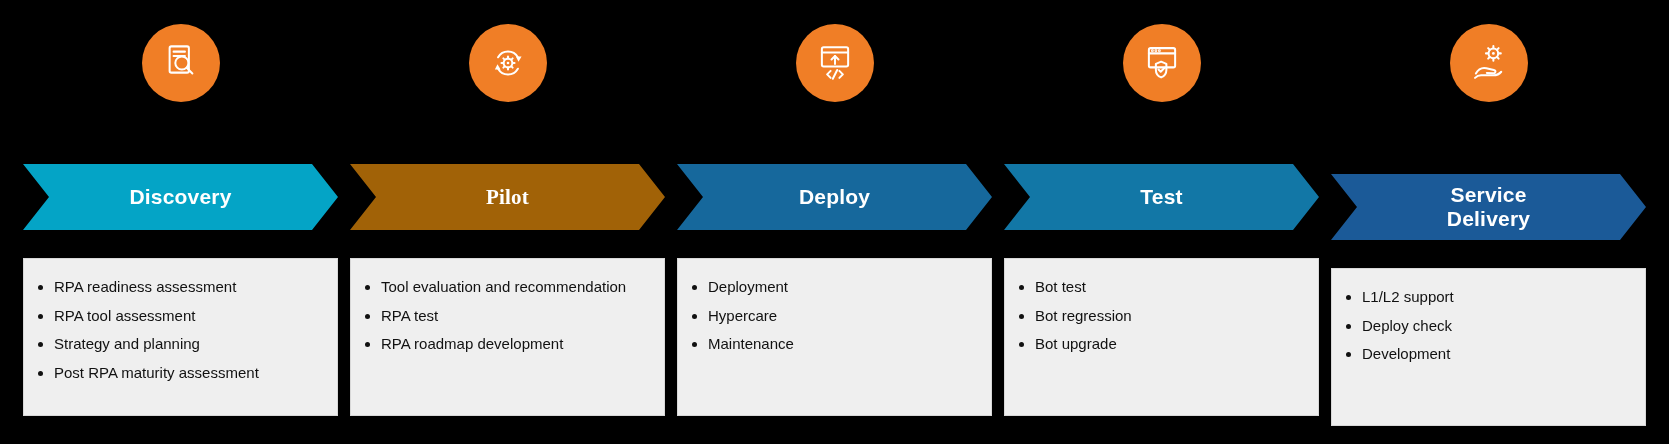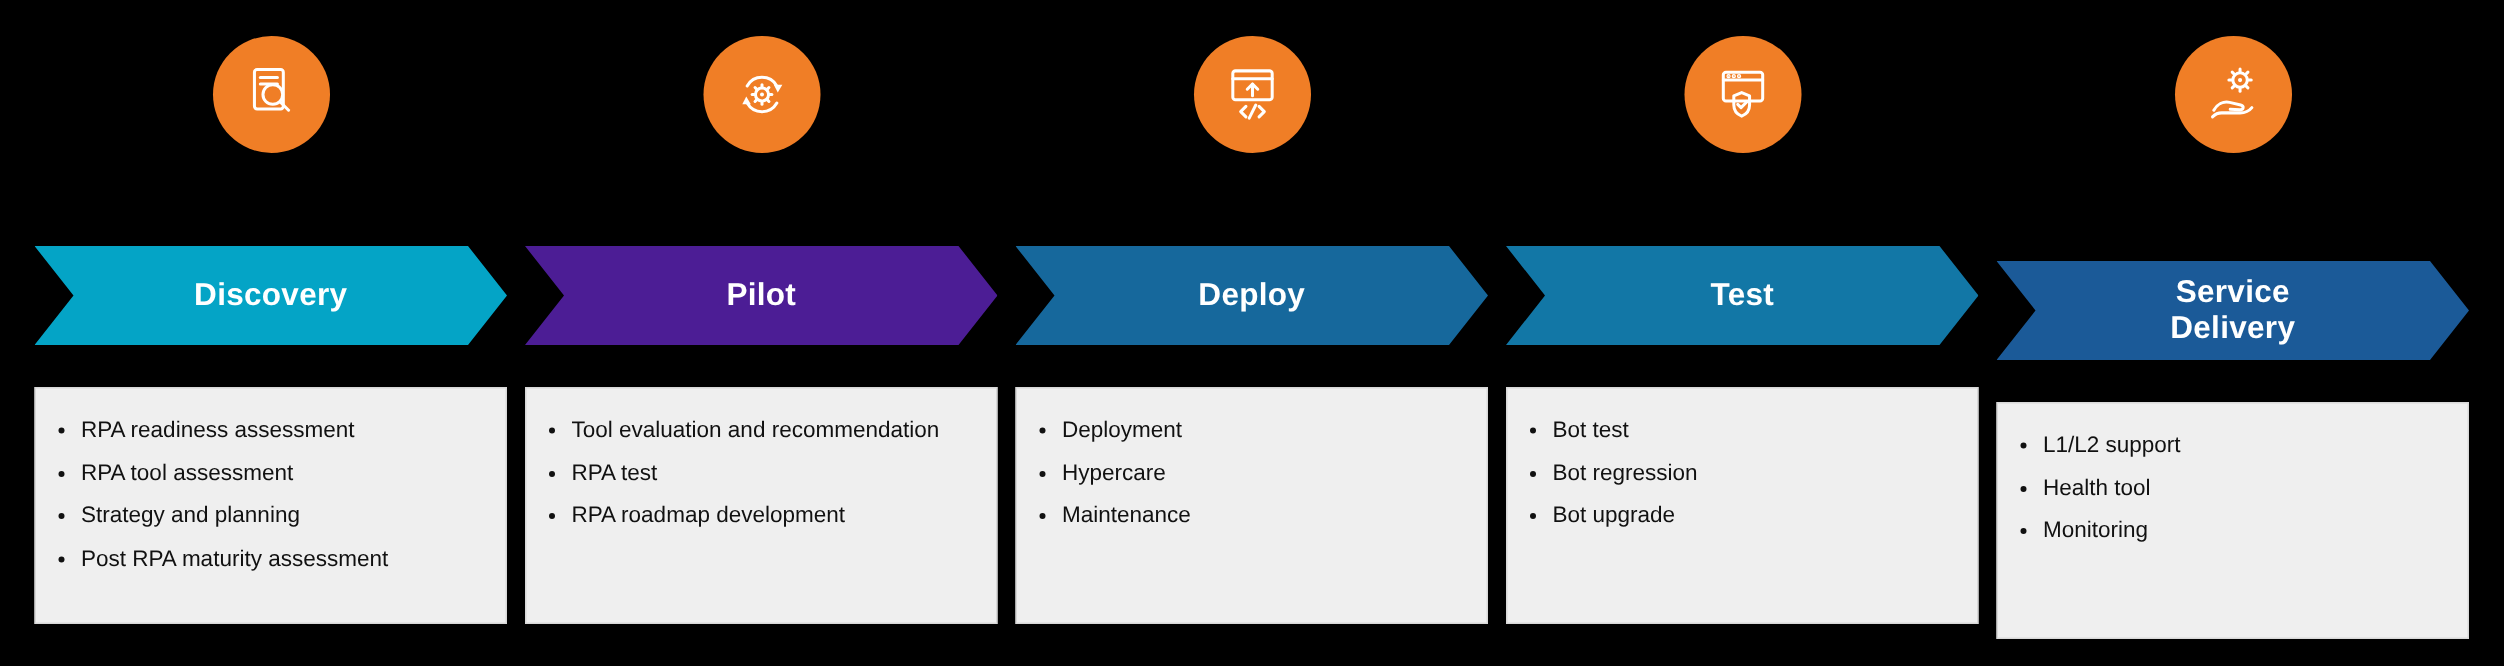--- a/index.html
+++ b/index.html
@@ -121,21 +121,21 @@
           <line x1="27.9" y1="27.9" x2="29.3" y2="29.3"></line>
           <line x1="24" y1="29.5" x2="24" y2="31.5"></line>
           <line x1="20.1" y1="27.9" x2="18.7" y2="29.3"></line>
           <line x1="18.5" y1="24" x2="16.5" y2="24"></line>
           <line x1="20.1" y1="20.1" x2="18.7" y2="18.7"></line>
           <line x1="24" y1="18.5" x2="24" y2="16.5"></line>
           <line x1="27.9" y1="20.1" x2="29.3" y2="18.7"></line>
         </svg>
       </div>
     </div>
-    <div class="arrow" style="background: #4c1d95;">
+    <div class="arrow" style="background: #a16207; font-family: Liberation Serif, serif;">
       <span class="arrow-label">Pilot</span>
     </div>
     <div class="box">
       <ul>
         <li>Tool evaluation and recommendation</li>
         <li>RPA test</li>
         <li>RPA roadmap development</li>
       </ul>
     </div>
   </div>
@@ -212,19 +212,19 @@
         </svg>
       </div>
     </div>
     <div class="arrow" style="background: rgb(27, 90, 152); margin-top: 10px;">
       <span class="arrow-label">Service
 Delivery</span>
     </div>
     <div class="box">
       <ul>
         <li>L1/L2 support</li>
-        <li>Health tool</li>
-        <li>Monitoring</li>
+        <li>Deploy check</li>
+        <li>Development</li>
       </ul>
     </div>
   </div>
 
 </div>
 
 </body></html>

